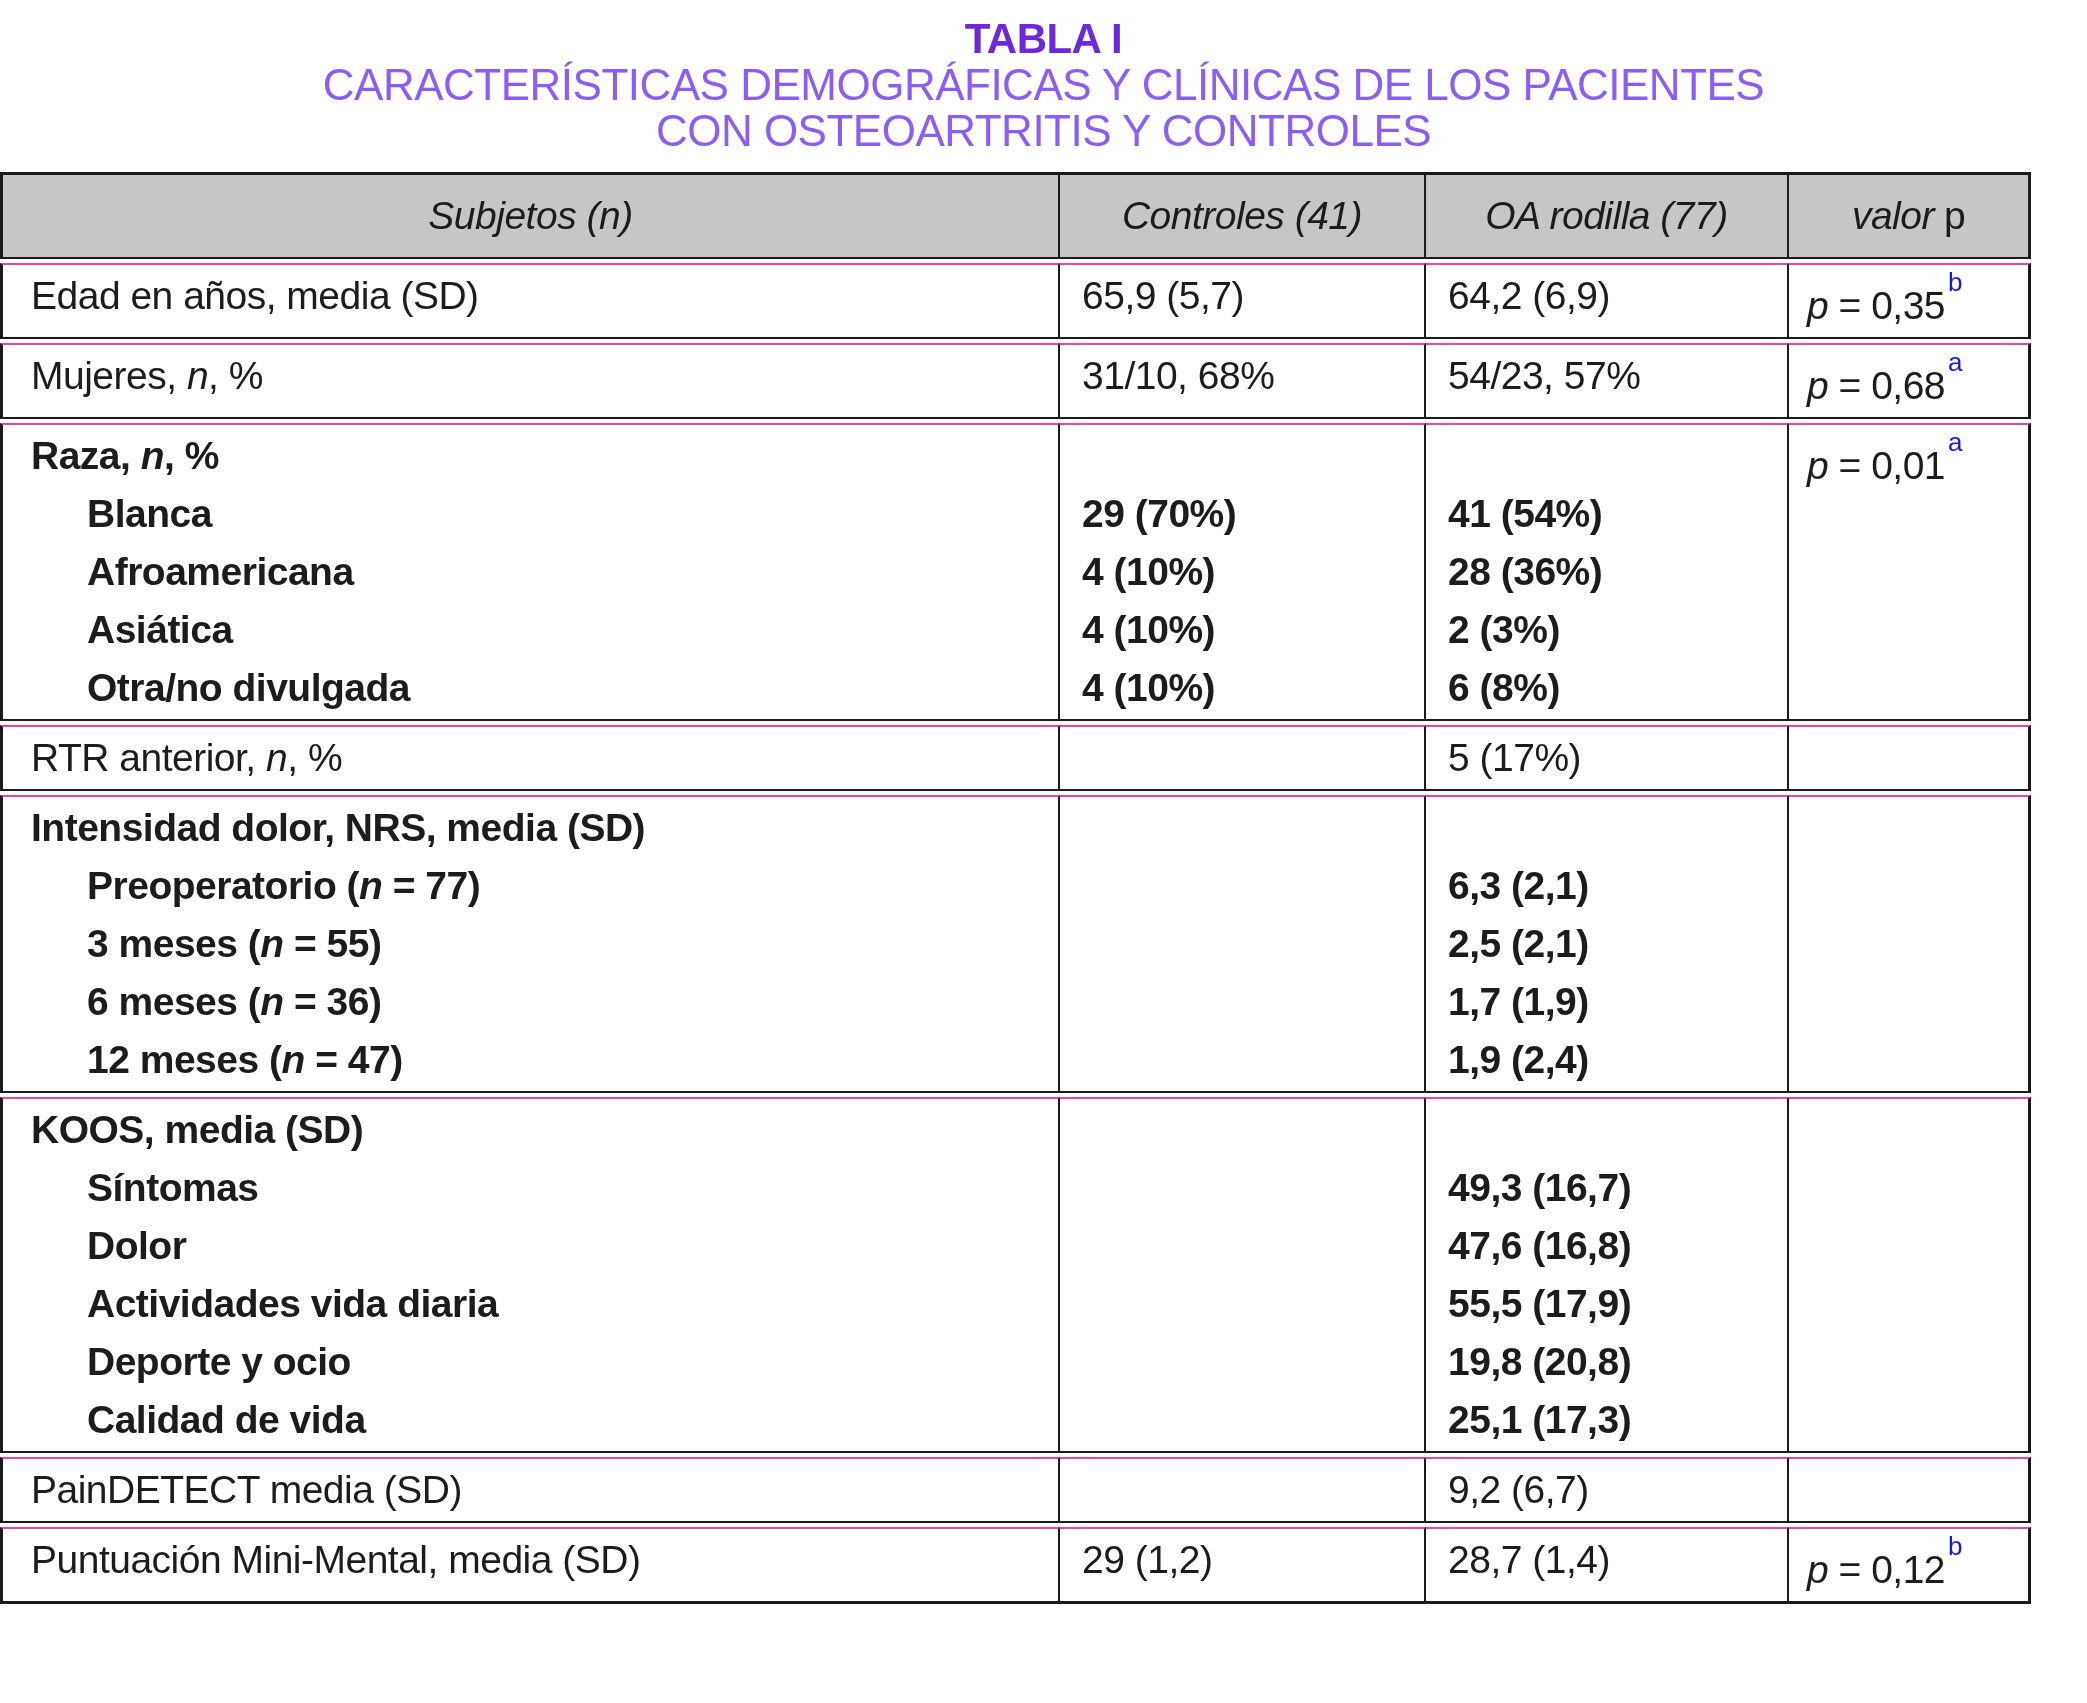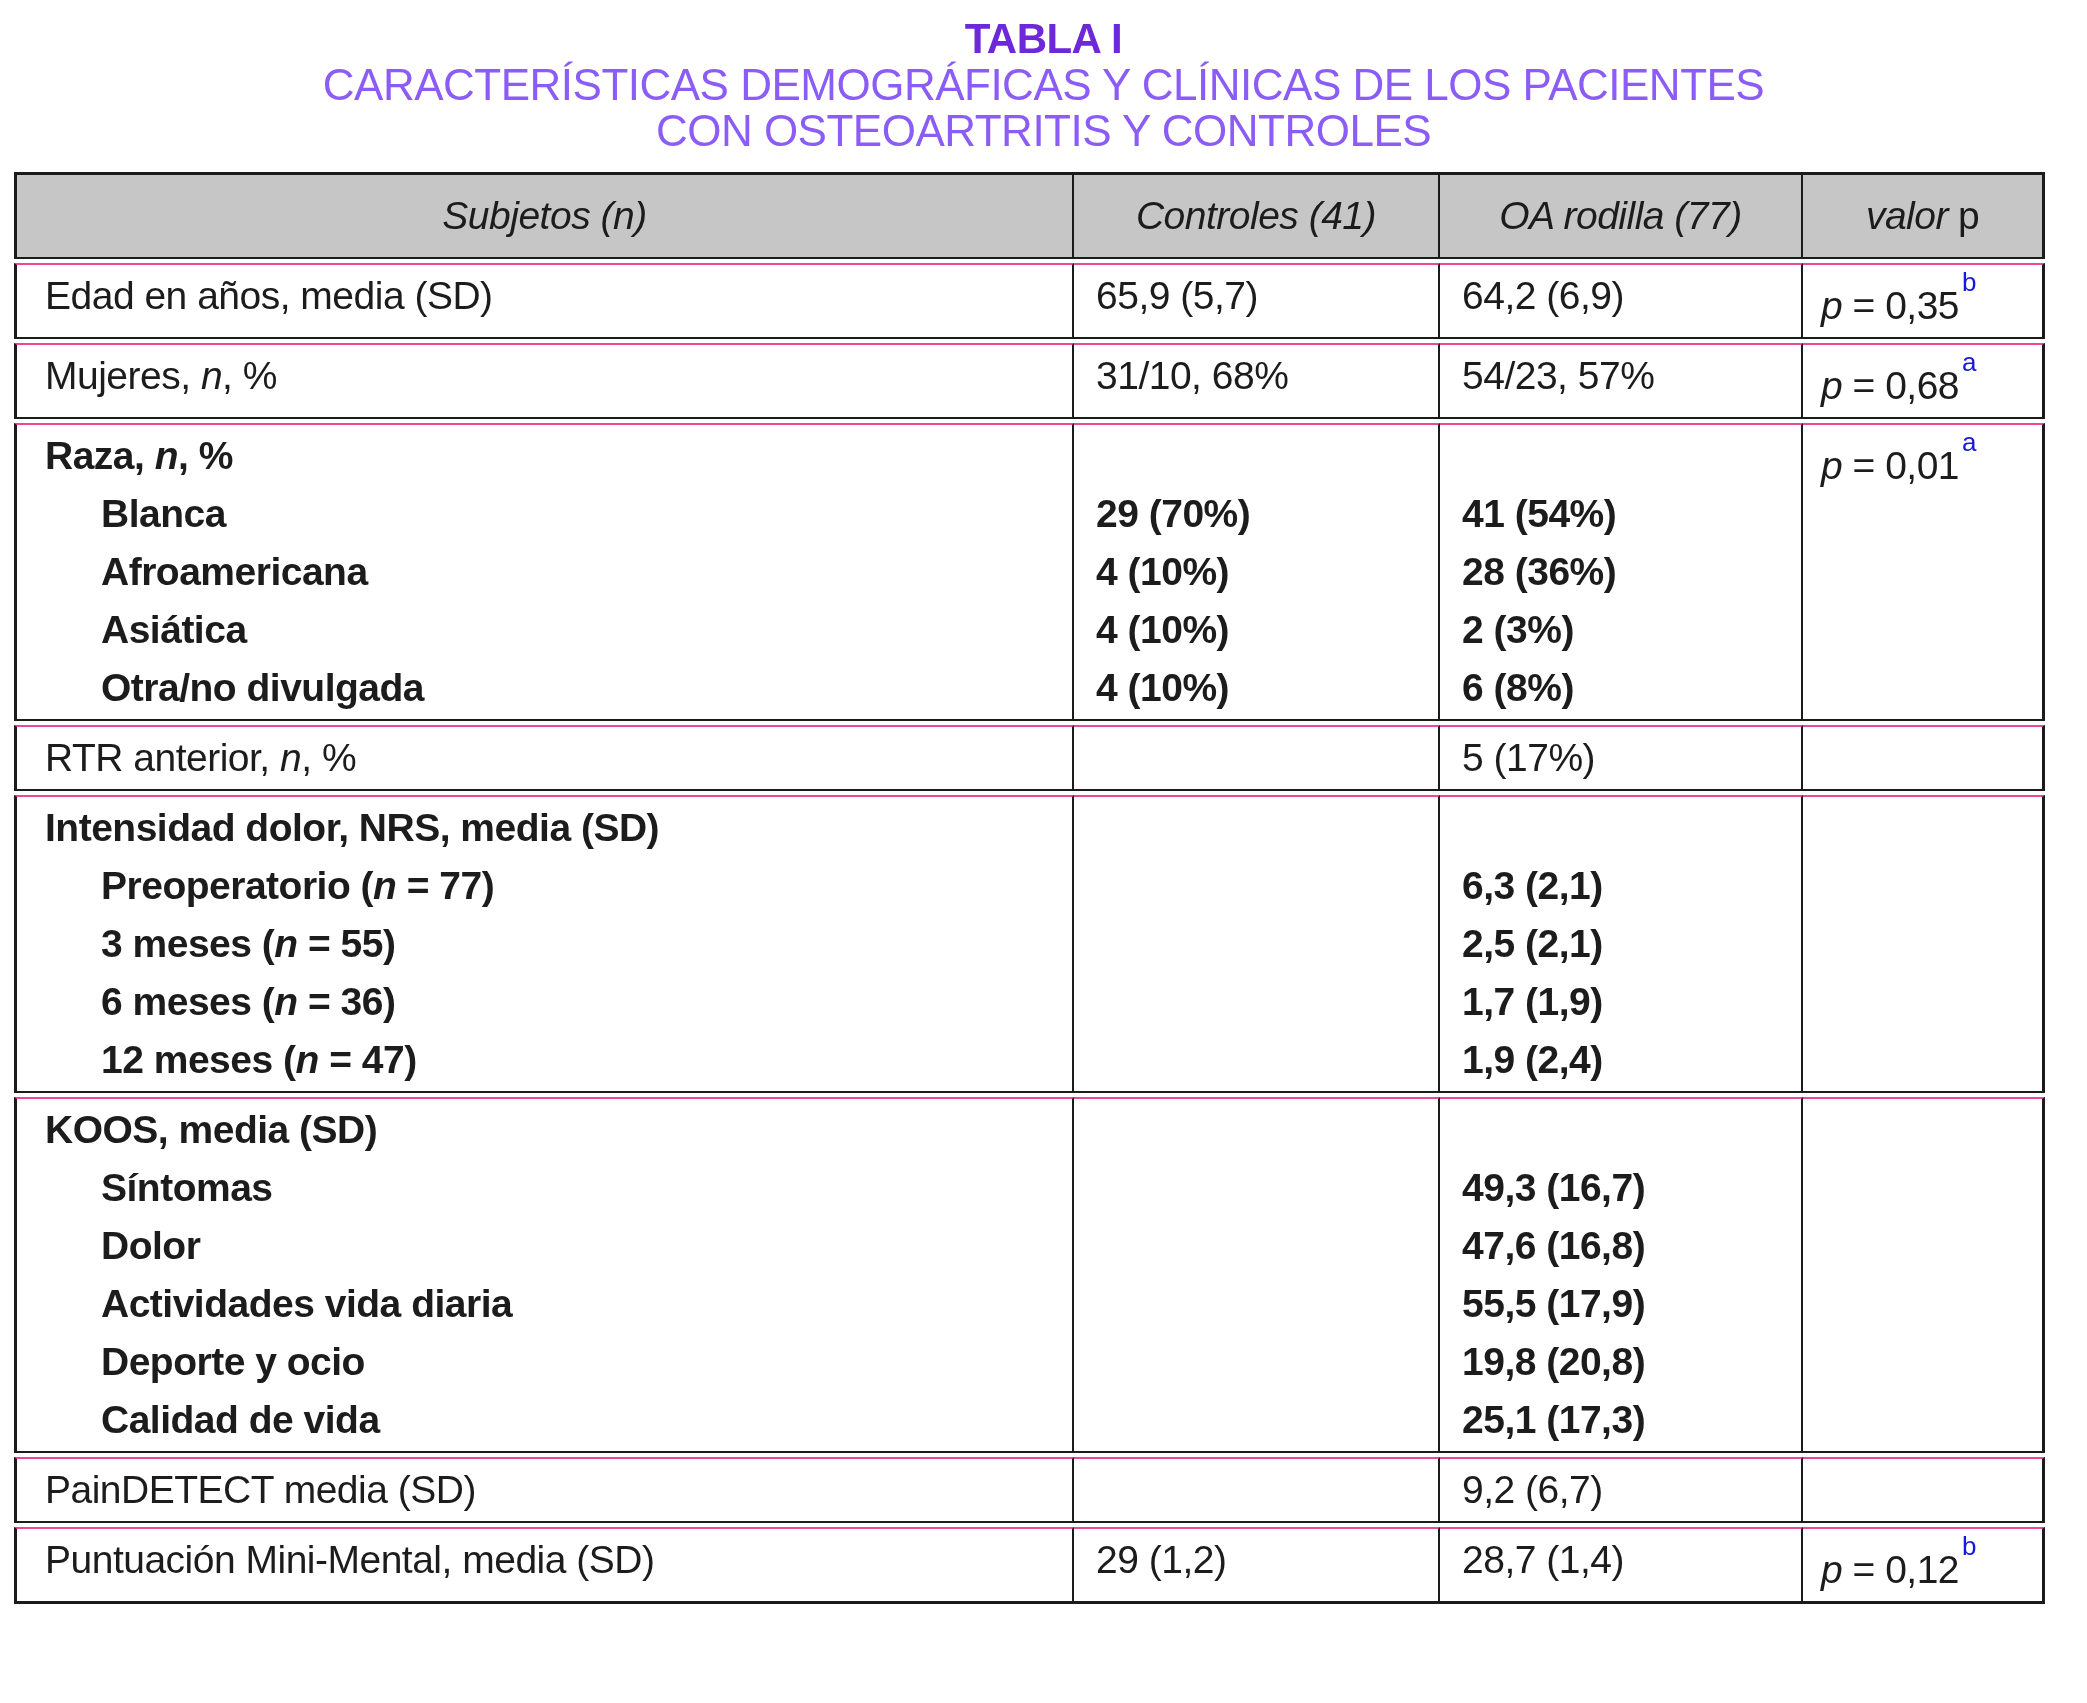--- a/index.html
+++ b/index.html
@@ -6,21 +6,21 @@
   body{
     width:2087px;height:1703px;overflow:hidden;
     font-family:"Liberation Sans","DejaVu Sans",sans-serif;
     color:#1c1c1c;letter-spacing:-0.5px;
   }
   .page{padding:16px 0 0 0;}
   .title-block{text-align:center;line-height:46px;margin-bottom:14px;}
   .table-label{font-weight:bold;color:#6d28d9;font-size:42px;}
   .table-title{color:#8b5cf6;font-size:44px;font-weight:normal;}
   table{
-    margin-left:14px;width:2031px;table-layout:fixed;
+    margin-left:0;width:2031px;table-layout:fixed;
     border-collapse:separate;border-spacing:0 4px;
   }
   col.c1{width:1060px;} col.c2{width:366px;} col.c3{width:363px;} col.c4{width:242px;}
   th,td{
     border-top:2px solid #ec4899;border-bottom:2px solid #1b1b1b;border-right:2px solid #1b1b1b;
     vertical-align:top;padding:2px 0;
   }
   th:first-child,td:first-child{border-left:3px solid #1b1b1b;}
   th:last-child,td:last-child{border-right:3px solid #1b1b1b;}
   thead th{border-top:3px solid #1b1b1b;}

